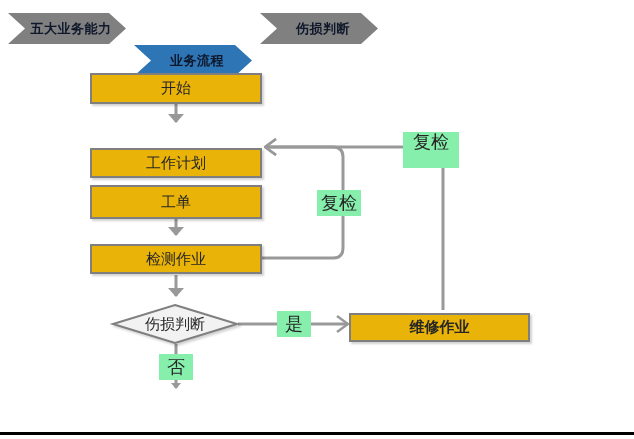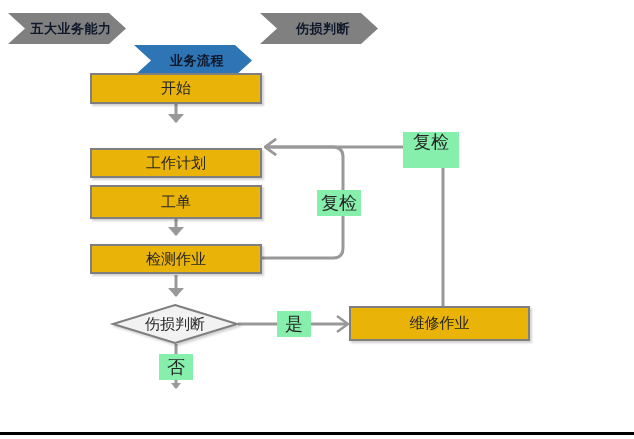--- a/index.html
+++ b/index.html
@@ -87,21 +87,21 @@
   </div>
   <div class="node" style="left:90px;top:185px;width:172px;height:34px;">
     <span>工单</span>
   </div>
   <div class="node" style="left:90px;top:244px;width:172px;height:30px;">
     <span>检测作业</span>
   </div>
   <div class="diamond-label" style="left:113px;top:305px;width:124px;height:38px;">
     <span>伤损判断</span>
   </div>
-  <div class="node" style="left:349px;top:306px;width:181px;height:35px;">
+  <div class="node" style="left:349px;top:313px;width:181px;height:29px;font-weight:bold;">
     <span>维修作业</span>
   </div>
 
   <div class="edge-label" style="left:317px;top:190px;width:44px;height:26px;">复检</div>
   <div class="edge-label top-align" style="left:403px;top:132px;width:56px;height:36px;">复检</div>
   <div class="edge-label" style="left:277px;top:311px;width:34px;height:26px;">是</div>
   <div class="edge-label" style="left:159px;top:354px;width:34px;height:26px;">否</div>
 
   <div class="bottom-rule"></div>
 </div>

